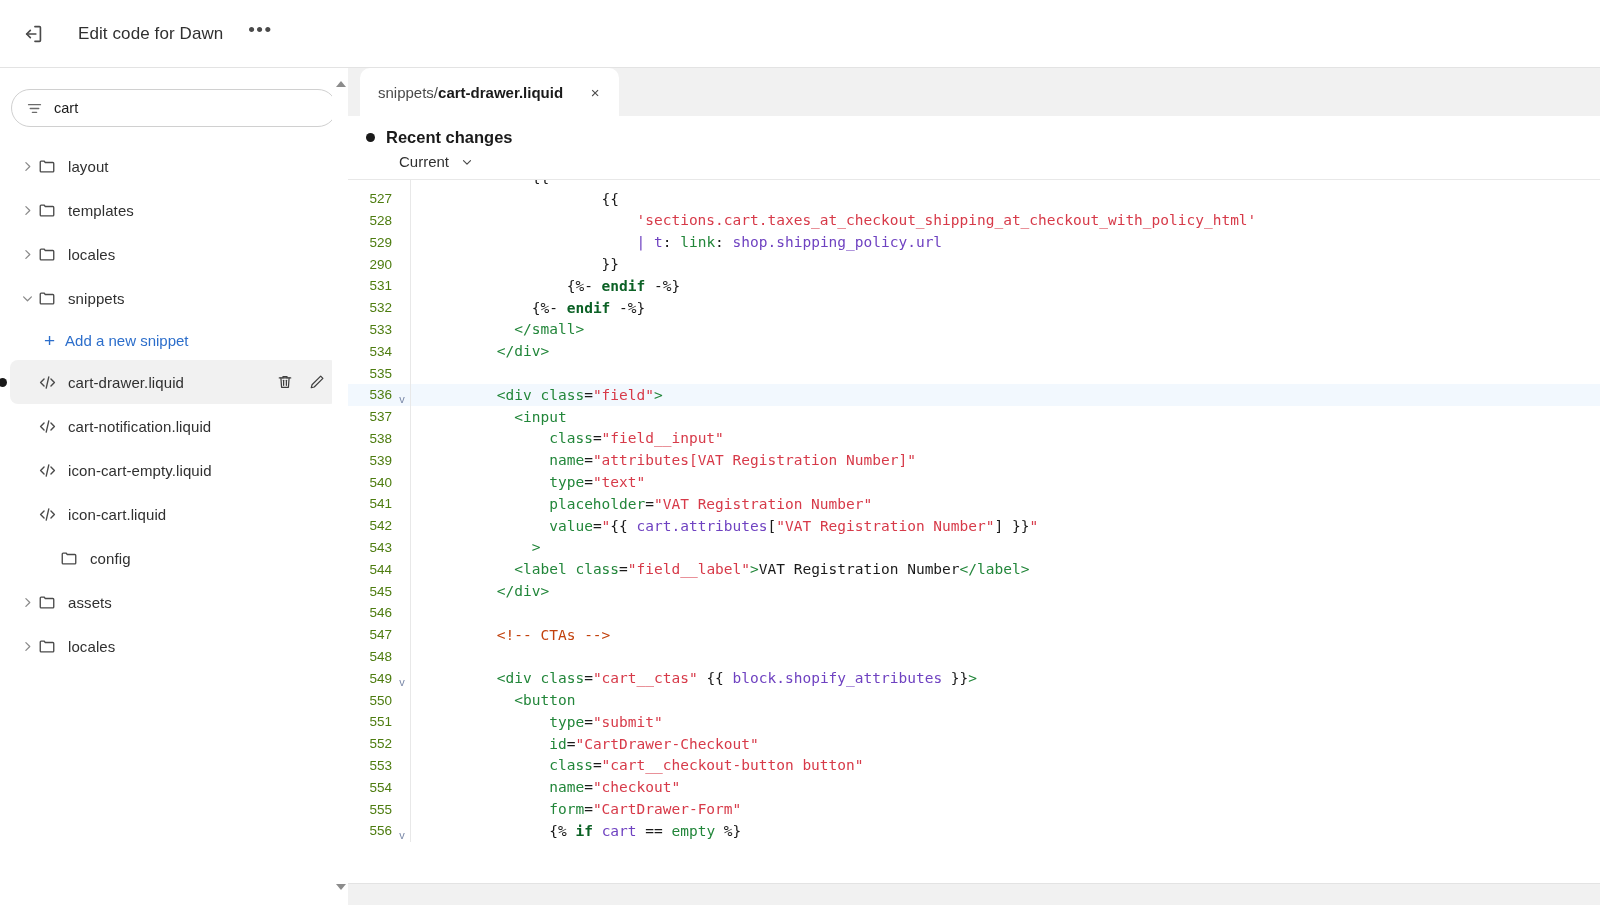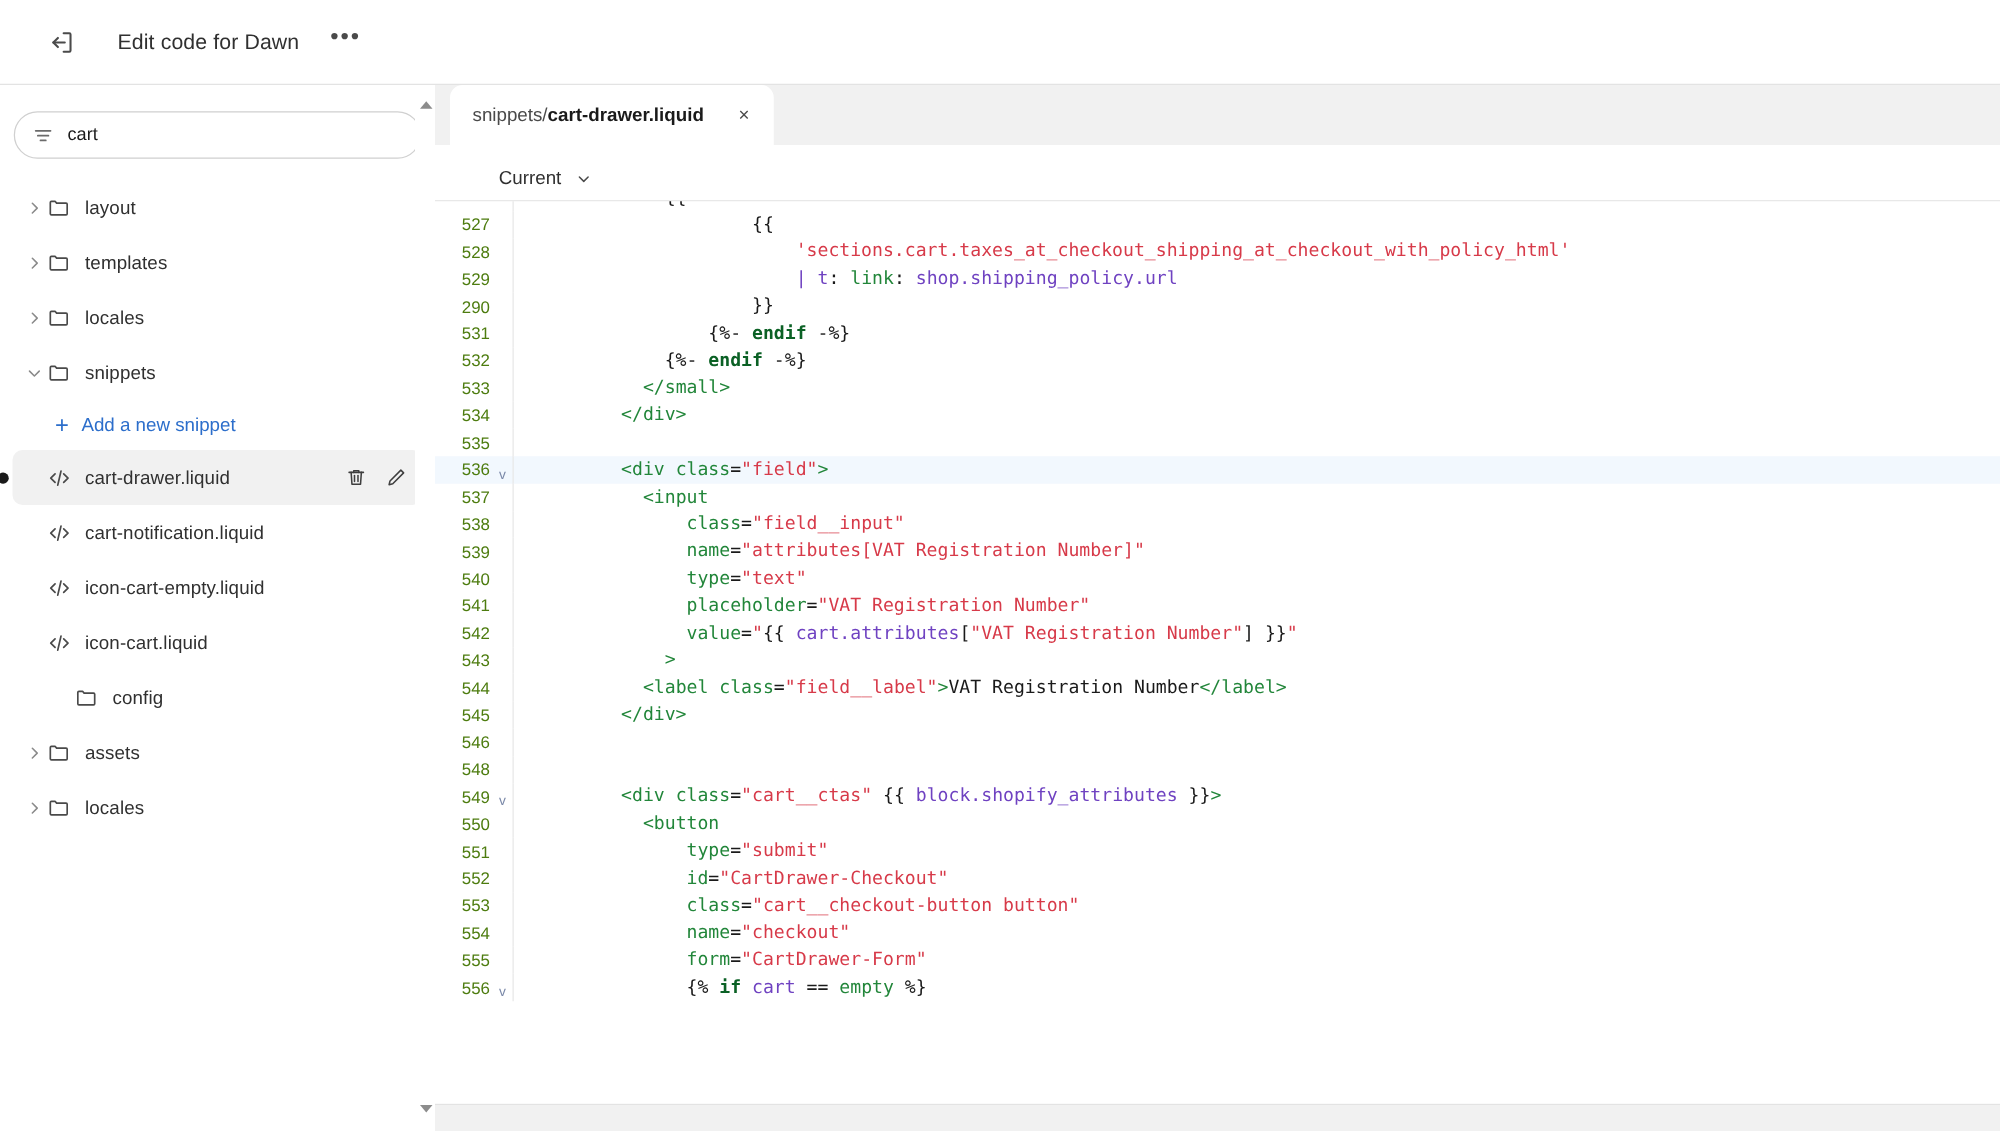--- a/index.html
+++ b/index.html
@@ -12,21 +12,21 @@
     -webkit-font-smoothing: antialiased;
   }
 
   
   #topbar {
     height: 68px;
     background: #ffffff;
     border-bottom: 1px solid #e3e3e3;
     display: flex;
     align-items: center;
-    padding-left: 34px;
+    padding-left: 18px;
     position: relative;
     z-index: 5;
   }
   #exit-btn {
     width: 32px; height: 32px;
     display: flex; align-items: center; justify-content: center;
     border-radius: 8px;
     cursor: pointer;
   }
   #topbar-title {
@@ -487,20 +487,24 @@
     <div id="tabbar">
       <div id="tab">
         <span class="path-prefix">snippets/</span>
         <span class="path-name">cart-drawer.liquid</span>
         <span id="tab-close">×</span>
       </div>
     </div>
 
     <div id="editor-card">
       <div id="changes-bar">
+        <div id="recent-row">
+          <span id="recent-dot"></span>
+          <span>Recent changes</span>
+        </div>
         <div id="current-row">
           <span>Current</span>
           <span class="cv">
             <svg width="14" height="14" viewBox="0 0 20 20" fill="none" stroke="#4a4a4a" stroke-width="1.7" stroke-linecap="round" stroke-linejoin="round">
               <path d="M5 8l5 5 5-5"></path>
             </svg>
           </span>
         </div>
       </div>
 
@@ -520,20 +524,21 @@
             <div class="cl"><span class="ln">537</span><span class="fold"></span><span class="gutline"></span><span class="code"><span>&nbsp;&nbsp;&nbsp;&nbsp;&nbsp;&nbsp;&nbsp;&nbsp;&nbsp;&nbsp;</span><span class="s-tag">&lt;input</span></span></div>
             <div class="cl"><span class="ln">538</span><span class="fold"></span><span class="gutline"></span><span class="code"><span>&nbsp;&nbsp;&nbsp;&nbsp;&nbsp;&nbsp;&nbsp;&nbsp;&nbsp;&nbsp;&nbsp;&nbsp;&nbsp;&nbsp;</span><span class="s-attr">class</span><span class="s-punct">=</span><span class="s-str">"field__input"</span></span></div>
             <div class="cl"><span class="ln">539</span><span class="fold"></span><span class="gutline"></span><span class="code"><span>&nbsp;&nbsp;&nbsp;&nbsp;&nbsp;&nbsp;&nbsp;&nbsp;&nbsp;&nbsp;&nbsp;&nbsp;&nbsp;&nbsp;</span><span class="s-attr">name</span><span class="s-punct">=</span><span class="s-str">"attributes[VAT&nbsp;Registration&nbsp;Number]"</span></span></div>
             <div class="cl"><span class="ln">540</span><span class="fold"></span><span class="gutline"></span><span class="code"><span>&nbsp;&nbsp;&nbsp;&nbsp;&nbsp;&nbsp;&nbsp;&nbsp;&nbsp;&nbsp;&nbsp;&nbsp;&nbsp;&nbsp;</span><span class="s-attr">type</span><span class="s-punct">=</span><span class="s-str">"text"</span></span></div>
             <div class="cl"><span class="ln">541</span><span class="fold"></span><span class="gutline"></span><span class="code"><span>&nbsp;&nbsp;&nbsp;&nbsp;&nbsp;&nbsp;&nbsp;&nbsp;&nbsp;&nbsp;&nbsp;&nbsp;&nbsp;&nbsp;</span><span class="s-attr">placeholder</span><span class="s-punct">=</span><span class="s-str">"VAT&nbsp;Registration&nbsp;Number"</span></span></div>
             <div class="cl"><span class="ln">542</span><span class="fold"></span><span class="gutline"></span><span class="code"><span>&nbsp;&nbsp;&nbsp;&nbsp;&nbsp;&nbsp;&nbsp;&nbsp;&nbsp;&nbsp;&nbsp;&nbsp;&nbsp;&nbsp;</span><span class="s-attr">value</span><span class="s-punct">=</span><span class="s-str">"</span><span class="s-punct">{{&nbsp;</span><span class="s-obj">cart.attributes</span><span class="s-punct">[</span><span class="s-str">"VAT&nbsp;Registration&nbsp;Number"</span><span class="s-punct">]&nbsp;}}</span><span class="s-str">"</span></span></div>
             <div class="cl"><span class="ln">543</span><span class="fold"></span><span class="gutline"></span><span class="code"><span>&nbsp;&nbsp;&nbsp;&nbsp;&nbsp;&nbsp;&nbsp;&nbsp;&nbsp;&nbsp;&nbsp;&nbsp;</span><span class="s-tag">&gt;</span></span></div>
             <div class="cl"><span class="ln">544</span><span class="fold"></span><span class="gutline"></span><span class="code"><span>&nbsp;&nbsp;&nbsp;&nbsp;&nbsp;&nbsp;&nbsp;&nbsp;&nbsp;&nbsp;</span><span class="s-tag">&lt;label&nbsp;</span><span class="s-attr">class</span><span class="s-punct">=</span><span class="s-str">"field__label"</span><span class="s-tag">&gt;</span><span class="code">VAT&nbsp;Registration&nbsp;Number</span><span class="s-tag">&lt;/label&gt;</span></span></div>
             <div class="cl"><span class="ln">545</span><span class="fold"></span><span class="gutline"></span><span class="code"><span>&nbsp;&nbsp;&nbsp;&nbsp;&nbsp;&nbsp;&nbsp;&nbsp;</span><span class="s-tag">&lt;/div&gt;</span></span></div>
             <div class="cl"><span class="ln">546</span><span class="fold"></span><span class="gutline"></span><span class="code"><span></span></span></div>
+            <div class="cl"><span class="ln">547</span><span class="fold"></span><span class="gutline"></span><span class="code"><span>&nbsp;&nbsp;&nbsp;&nbsp;&nbsp;&nbsp;&nbsp;&nbsp;</span><span class="s-com">&lt;!--&nbsp;CTAs&nbsp;--&gt;</span></span></div>
             <div class="cl"><span class="ln">548</span><span class="fold"></span><span class="gutline"></span><span class="code"><span></span></span></div>
             <div class="cl"><span class="ln">549</span><span class="fold">v</span><span class="gutline"></span><span class="code"><span>&nbsp;&nbsp;&nbsp;&nbsp;&nbsp;&nbsp;&nbsp;&nbsp;</span><span class="s-tag">&lt;div&nbsp;</span><span class="s-attr">class</span><span class="s-punct">=</span><span class="s-str">"cart__ctas"</span><span class="code">&nbsp;</span><span class="s-punct">{{&nbsp;</span><span class="s-obj">block.shopify_attributes</span><span class="s-punct">&nbsp;}}</span><span class="s-tag">&gt;</span></span></div>
             <div class="cl"><span class="ln">550</span><span class="fold"></span><span class="gutline"></span><span class="code"><span>&nbsp;&nbsp;&nbsp;&nbsp;&nbsp;&nbsp;&nbsp;&nbsp;&nbsp;&nbsp;</span><span class="s-tag">&lt;button</span></span></div>
             <div class="cl"><span class="ln">551</span><span class="fold"></span><span class="gutline"></span><span class="code"><span>&nbsp;&nbsp;&nbsp;&nbsp;&nbsp;&nbsp;&nbsp;&nbsp;&nbsp;&nbsp;&nbsp;&nbsp;&nbsp;&nbsp;</span><span class="s-attr">type</span><span class="s-punct">=</span><span class="s-str">"submit"</span></span></div>
             <div class="cl"><span class="ln">552</span><span class="fold"></span><span class="gutline"></span><span class="code"><span>&nbsp;&nbsp;&nbsp;&nbsp;&nbsp;&nbsp;&nbsp;&nbsp;&nbsp;&nbsp;&nbsp;&nbsp;&nbsp;&nbsp;</span><span class="s-attr">id</span><span class="s-punct">=</span><span class="s-str">"CartDrawer-Checkout"</span></span></div>
             <div class="cl"><span class="ln">553</span><span class="fold"></span><span class="gutline"></span><span class="code"><span>&nbsp;&nbsp;&nbsp;&nbsp;&nbsp;&nbsp;&nbsp;&nbsp;&nbsp;&nbsp;&nbsp;&nbsp;&nbsp;&nbsp;</span><span class="s-attr">class</span><span class="s-punct">=</span><span class="s-str">"cart__checkout-button&nbsp;button"</span></span></div>
             <div class="cl"><span class="ln">554</span><span class="fold"></span><span class="gutline"></span><span class="code"><span>&nbsp;&nbsp;&nbsp;&nbsp;&nbsp;&nbsp;&nbsp;&nbsp;&nbsp;&nbsp;&nbsp;&nbsp;&nbsp;&nbsp;</span><span class="s-attr">name</span><span class="s-punct">=</span><span class="s-str">"checkout"</span></span></div>
             <div class="cl"><span class="ln">555</span><span class="fold"></span><span class="gutline"></span><span class="code"><span>&nbsp;&nbsp;&nbsp;&nbsp;&nbsp;&nbsp;&nbsp;&nbsp;&nbsp;&nbsp;&nbsp;&nbsp;&nbsp;&nbsp;</span><span class="s-attr">form</span><span class="s-punct">=</span><span class="s-str">"CartDrawer-Form"</span></span></div>
             <div class="cl"><span class="ln">556</span><span class="fold">v</span><span class="gutline"></span><span class="code"><span>&nbsp;&nbsp;&nbsp;&nbsp;&nbsp;&nbsp;&nbsp;&nbsp;&nbsp;&nbsp;&nbsp;&nbsp;&nbsp;&nbsp;</span><span class="s-punct">{%&nbsp;</span><span class="s-kw">if</span><span class="code">&nbsp;</span><span class="s-obj">cart</span><span class="s-punct">&nbsp;==&nbsp;</span><span class="s-liq">empty</span><span class="s-punct">&nbsp;%}</span></span></div>
           </div>

